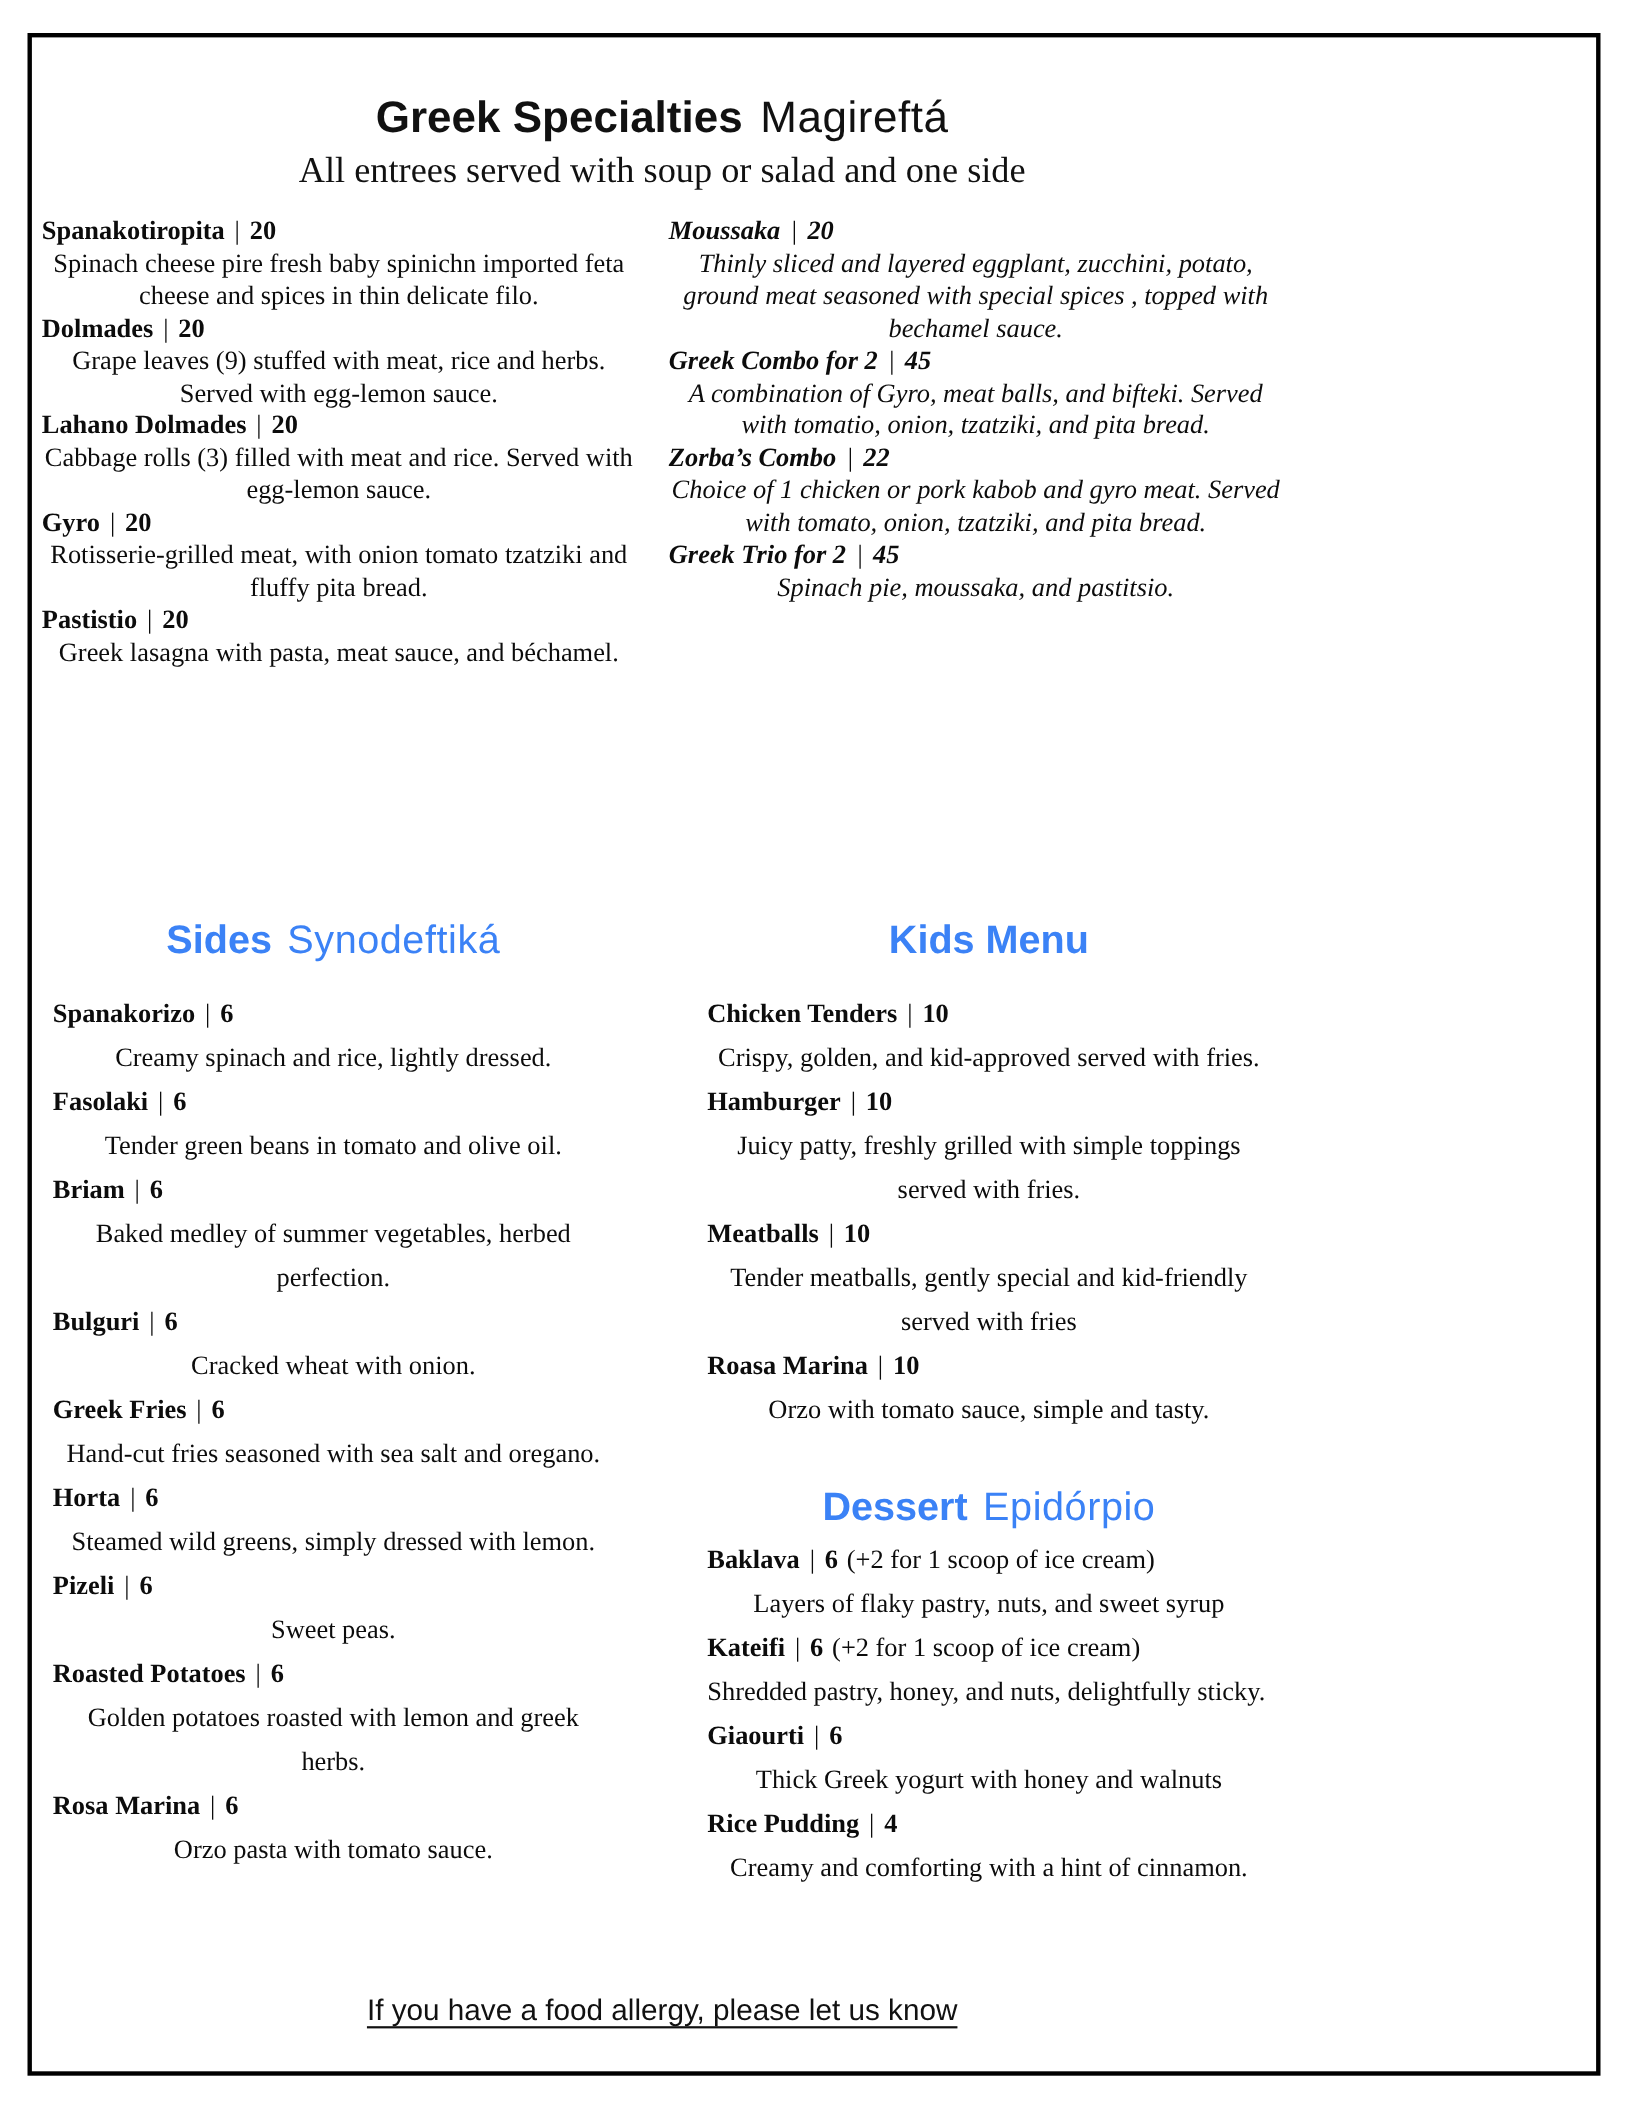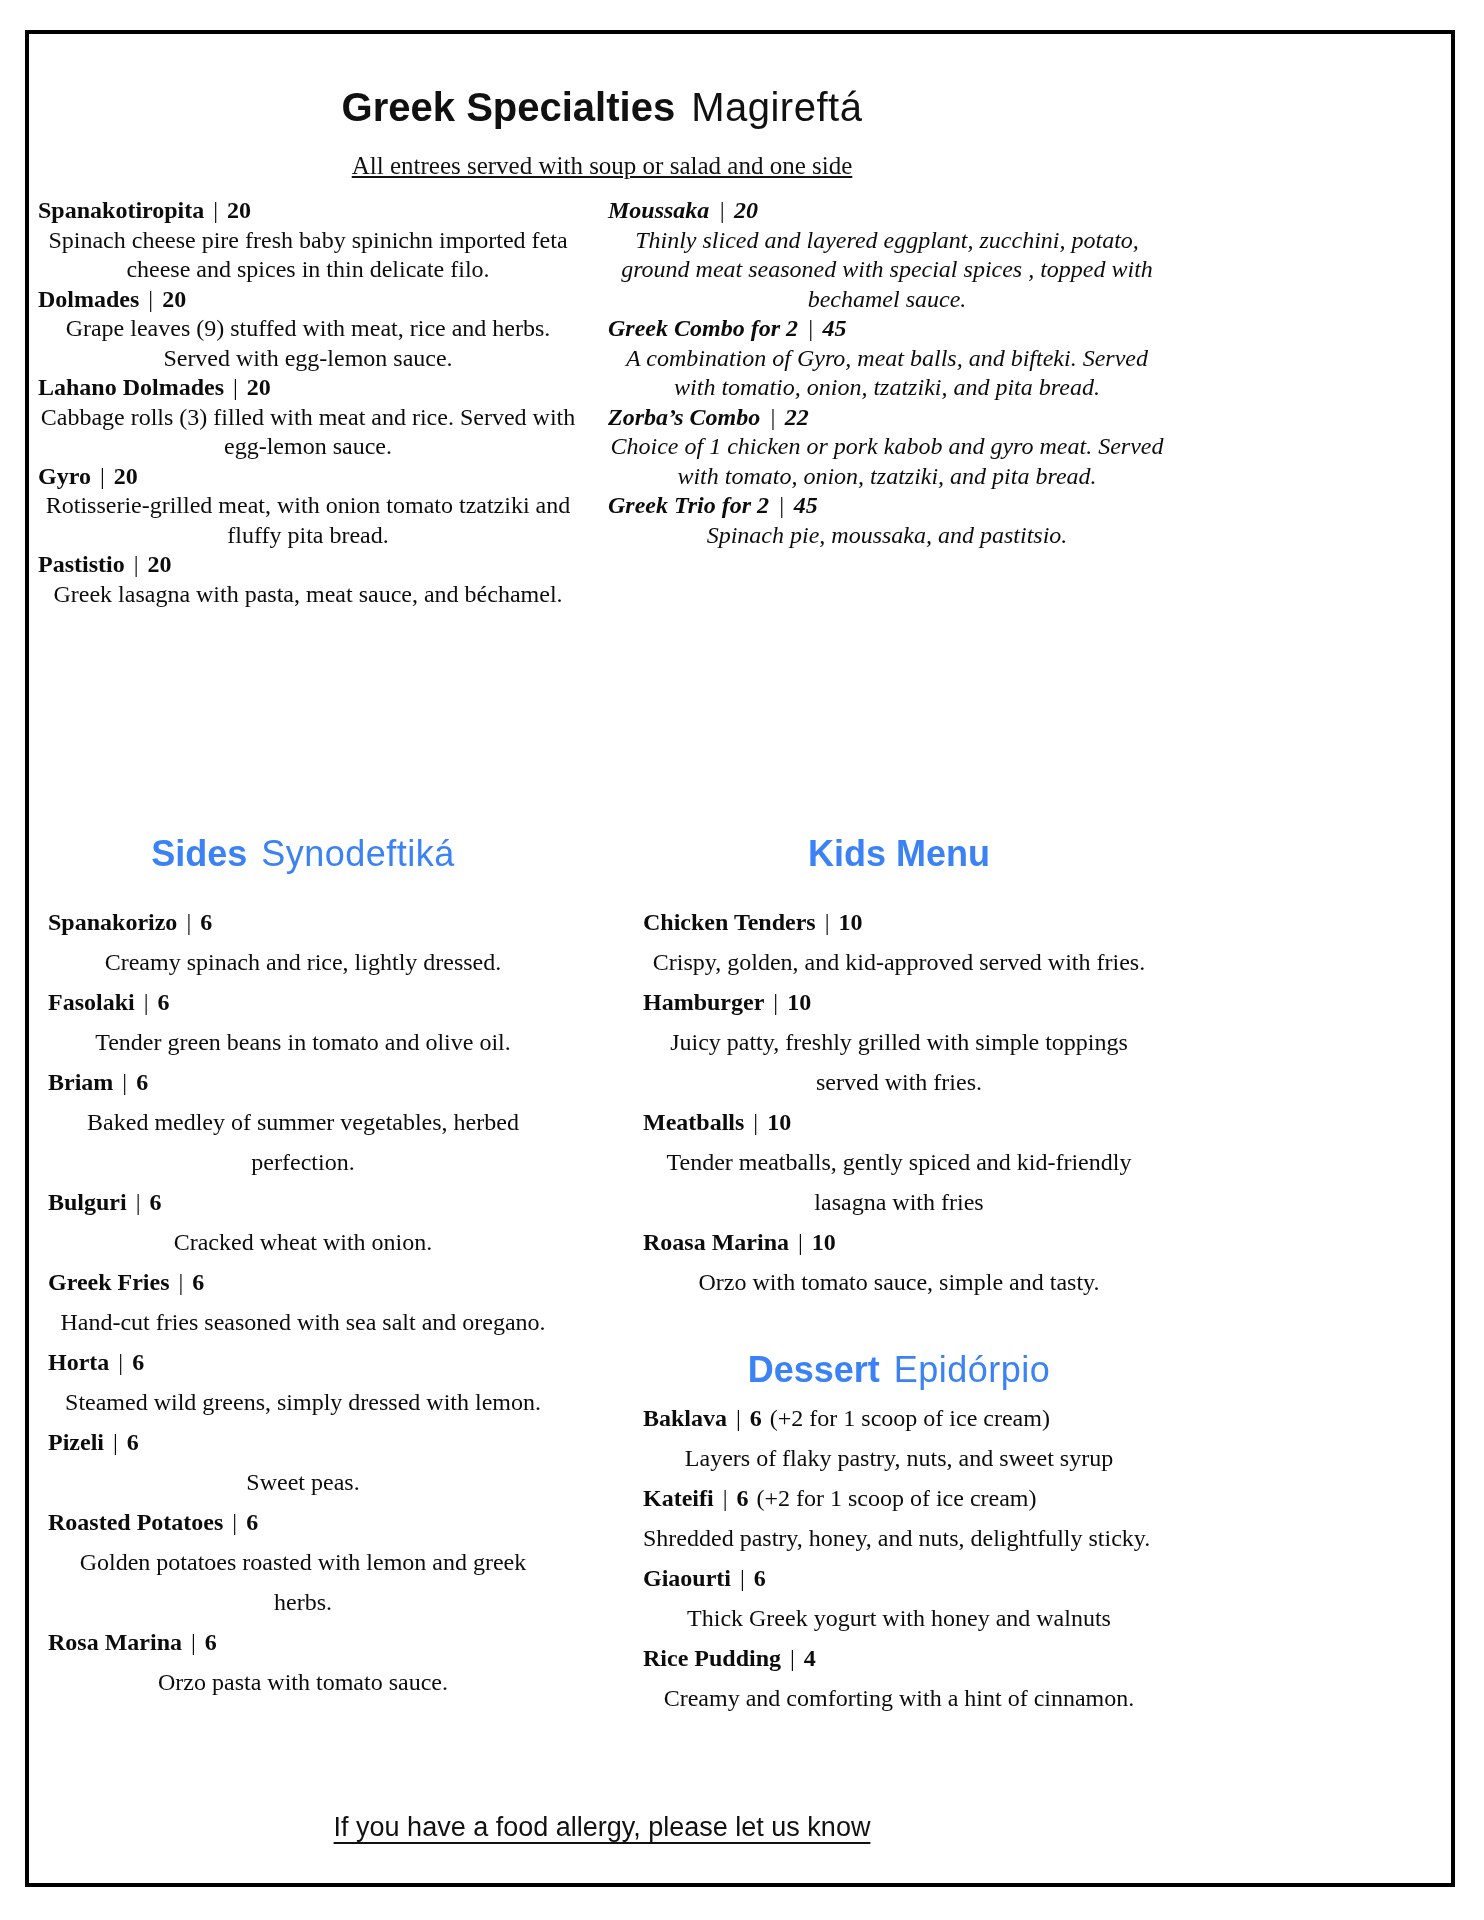--- a/index.html
+++ b/index.html
@@ -12,21 +12,21 @@
     position:absolute; left:25px; top:30px; width:1430px; height:1857px;
     border:4px solid #000000; box-sizing:border-box;
   }
   
   .menu-header { position:absolute; left:38px; top:84px; width:1128px; text-align:center; }
   .title {
     margin:0; font-family:"Liberation Sans", sans-serif; font-size:40px; line-height:46px;
     font-weight:700; color:#111;
   }
   .t-light { font-weight:400; margin-left:16px; letter-spacing:0.5px; }
-  .subtitle { font-size:25px; line-height:30px; margin-top:21px; color:#111;text-decoration:underline; }
+  .subtitle { font-size:33px; line-height:30px; margin-top:10px; color:#111; }
 
   
   .item { margin:0; }
   .ihead { font-weight:400; }
   .iname, .iprice { font-weight:700; }
   .isep { font-weight:400; margin:0 9px; }
   .inote { font-weight:400; margin-left:8px; }
   .idesc { font-weight:400;text-align:center; }
   .justify { text-align:justify; }
 
@@ -171,21 +171,21 @@
       <div class="item">
         <div class="ihead"><span class="iname">Chicken Tenders</span><span class="isep">|</span><span class="iprice">10</span></div>
         <div class="idesc">Crispy, golden, and kid-approved served with fries.</div>
       </div>
       <div class="item">
         <div class="ihead"><span class="iname">Hamburger</span><span class="isep">|</span><span class="iprice">10</span></div>
         <div class="idesc">Juicy patty, freshly grilled with simple toppings served with fries.</div>
       </div>
       <div class="item">
         <div class="ihead"><span class="iname">Meatballs</span><span class="isep">|</span><span class="iprice">10</span></div>
-        <div class="idesc">Tender meatballs, gently spiced and kid-friendly lasagna with fries</div>
+        <div class="idesc">Tender meatballs, gently special and kid-friendly served with fries</div>
       </div>
       <div class="item">
         <div class="ihead"><span class="iname">Roasa Marina</span><span class="isep">|</span><span class="iprice">10</span></div>
         <div class="idesc">Orzo with tomato sauce, simple and tasty.</div>
       </div>
 
     </div>
 
     <h2 class="sec-title dessert-title">
       <span>Dessert</span><span class="t-light">Epidórpio</span>

